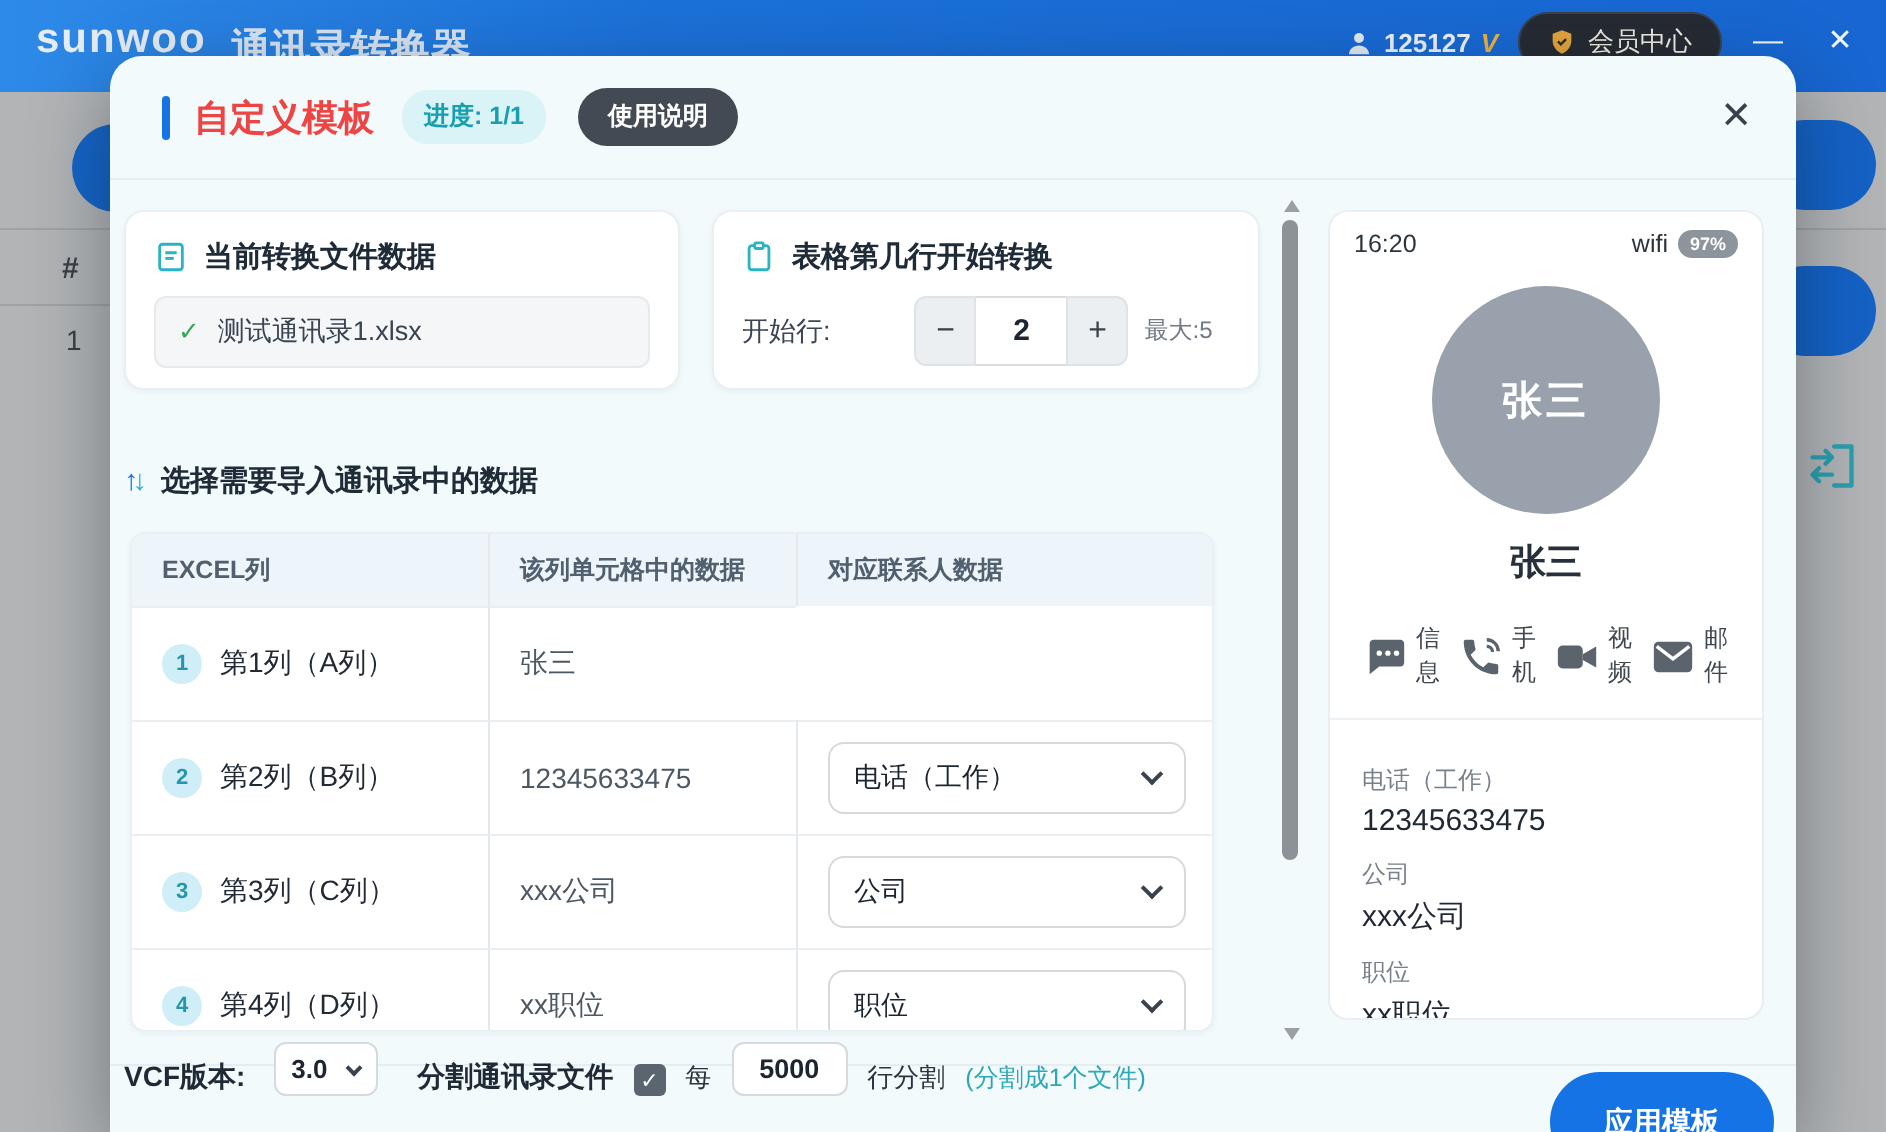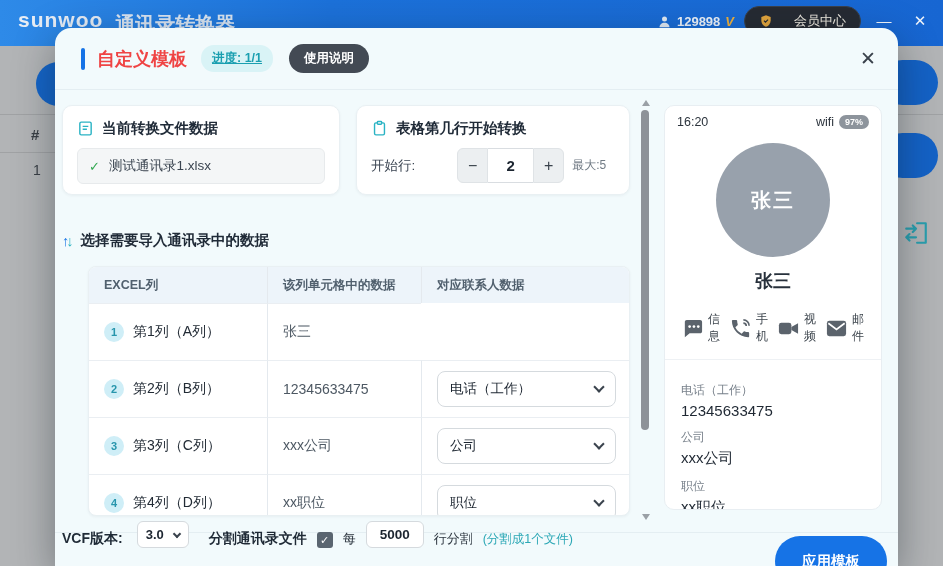--- a/index.html
+++ b/index.html
@@ -9,21 +9,21 @@
 
   
   .titlebar { position:absolute; left:0; top:0; width:943px; height:46px;
     background:linear-gradient(90deg,#2e8ae8 0%,#1c71d9 35%,#1766d2 100%);
     display:flex; align-items:flex-start; padding:8px 14px 0 18px; z-index:1; }
   .logo { font-size:21px; font-weight:800; letter-spacing:1px; color:#e7edf5; text-transform:lowercase; }
   .app-title { font-size:20px; font-weight:700; color:#d9e4f1; margin-left:12px; margin-top:3px; }
   .tb-right { position:absolute; right:10px; top:6px; display:flex; align-items:center; gap:10px; }
   .account { display:flex; align-items:center; gap:5px; color:#eef3fa; font-size:13px; font-weight:700; }
   .vip-mark { color:#f0b13c; font-style:italic; font-weight:800; font-size:13px; }
-  .member-pill { display:flex; align-items:center; gap:21px; background:#262b33; border:1px solid #3a414b;
+  .member-pill { display:flex; align-items:center; gap:6px; background:#262b33; border:1px solid #3a414b;
     border-radius:16px; height:30px; padding:0 14px; color:#f0ece2; font-size:13px; cursor:pointer; }
   .win-btn { color:#f2f6fb; font-size:15px; width:26px; text-align:center; cursor:pointer; line-height:30px; }
 
   
   .bg-area { position:absolute; left:0; top:46px; width:943px; height:520px; background:#b2b4b6; }
   .bg-circle { position:absolute; left:36px; top:16px; width:44px; height:44px; border-radius:50%; background:#1565c8; }
   .bg-line { position:absolute; height:1px; background:#a0a2a4; }
   .bg-hash { position:absolute; left:31px; top:80px; font-size:15px; font-weight:700; color:#3a3f46; }
   .bg-rownum { position:absolute; left:33px; top:116px; font-size:14px; color:#3a3f46; }
   .bg-pill { position:absolute; left:880px; width:58px; height:45px; border-radius:23px; background:#1462c6; }
@@ -31,21 +31,21 @@
 
   
   .modal { position:absolute; left:55px; top:28px; width:843px; height:538px;
     background:#f2fafc; border-radius:16px 16px 0 0; box-shadow:0 12px 40px rgba(10,20,30,.38);
     z-index:2; overflow:hidden; }
   .m-header { position:absolute; left:0; top:0; width:100%; height:62px;
     border-bottom:1px solid #e4eef2; display:flex; align-items:center; padding:0 22px 0 26px; }
   .m-accent { width:4px; height:22px; background:#1673e6; border-radius:2px; margin-right:12px; }
   .m-title { font-size:18px; font-weight:800; color:#ef4444; }
   .m-progress { margin-left:14px; background:#d9f3f6; color:#1a9fb0; font-size:12.5px; font-weight:700;
-    padding:5px 11px; border-radius:13px;text-decoration:underline; }
+    padding:5px 11px; border-radius:13px; }
   .m-help { margin-left:16px; background:#434a54; color:#ffffff; font-size:12.5px; font-weight:600;
     padding:6px 15px; border-radius:15px; border:none; cursor:pointer; }
   .m-close { margin-left:auto; font-size:19px; color:#39414b; cursor:pointer; font-weight:600; }
 
   
   .card { position:absolute; background:#ffffff; border:1px solid #e9f0f3; border-radius:10px;
     box-shadow:0 1px 3px rgba(20,40,60,.05); }
   .card-title { display:flex; align-items:center; gap:8px; font-size:14.5px; font-weight:800; color:#202b38; }
   .file-card { left:7px; top:77px; width:278px; height:90px; padding:13px 14px; }
   .file-item { margin-top:10px; height:36px; background:#f4f6f7; border:1px solid #e7eaec; border-radius:6px;
@@ -61,21 +61,21 @@
   .step-plus { border-radius:0 6px 6px 0; }
   .step-value { width:45px; height:35px; border:1px solid #d9dde1; border-left:none; border-right:none;
     background:#fff; text-align:center; font-size:15px; font-weight:700; color:#1c2530; }
   .max-hint { font-size:12px; color:#707a84; margin-left:8px; }
 
   
   .mapping-title { position:absolute; left:7px; top:203px; display:flex; align-items:center; gap:7px;
     font-size:14.5px; font-weight:800; color:#202b38; }
   .updown .u { color:#1673e6; font-weight:800; }
   .updown .d { color:#2ab0c0; font-weight:800; margin-left:-3px; }
-  .table-card { left:33px; top:238px; width:542px; height:250px; overflow:hidden; border-radius:8px; }
+  .table-card { left:10px; top:238px; width:542px; height:250px; overflow:hidden; border-radius:8px; }
   .t-grid { display:grid; grid-template-columns:178px 154px 210px; }
   .t-head { background:#edf4fa; }
   .t-head .cell { height:36px; font-size:12.5px; color:#51606e; font-weight:600; }
   .cell { display:flex; align-items:center; padding:0 15px; }
   .cell.c2, .cell.c3 { border-left:1px solid #e4e9ee; }
   .t-row .cell { height:57px; border-top:1px solid #eaeef2; font-size:14px; color:#222b35; }
   .row-badge { width:20px; height:20px; border-radius:50%; background:#cfeef7; color:#2795ac;
     font-size:11px; font-weight:700; display:flex; align-items:center; justify-content:center; margin-right:9px; flex:0 0 auto; }
   .sample { color:#4d5863; }
   .map-select { width:180px; height:36px; background:#fff; border:1px solid #d5dade; border-radius:8px;
@@ -156,21 +156,21 @@
     <div class="logo">sunwoo</div>
     <div class="app-title">通讯录转换器</div>
     <div class="tb-right">
       <div class="account">
         <span style="display:flex;">
           <svg width="15" height="15" viewBox="0 0 24 24" fill="#e3ebf5">
               <circle cx="12" cy="8" r="4"></circle>
               <path d="M4 21c0-4 3.6-7 8-7s8 3 8 7z"></path>
             </svg>
         </span>
-        <span>129898</span>
+        <span>125127</span>
         <span class="vip-mark">V</span>
       </div>
       <div class="member-pill">
         <span style="display:flex;">
           <svg width="14" height="14" viewBox="0 0 24 24" fill="#e2a53d">
               <path d="M12 2l8 3v6c0 5-3.4 9.3-8 11-4.6-1.7-8-6-8-11V5z"></path>
               <path d="M8.5 11.5l2.5 2.5 4.5-4.5" stroke="#262b33" stroke-width="2" fill="none"></path>
             </svg>
         </span>
         <span>会员中心</span>

